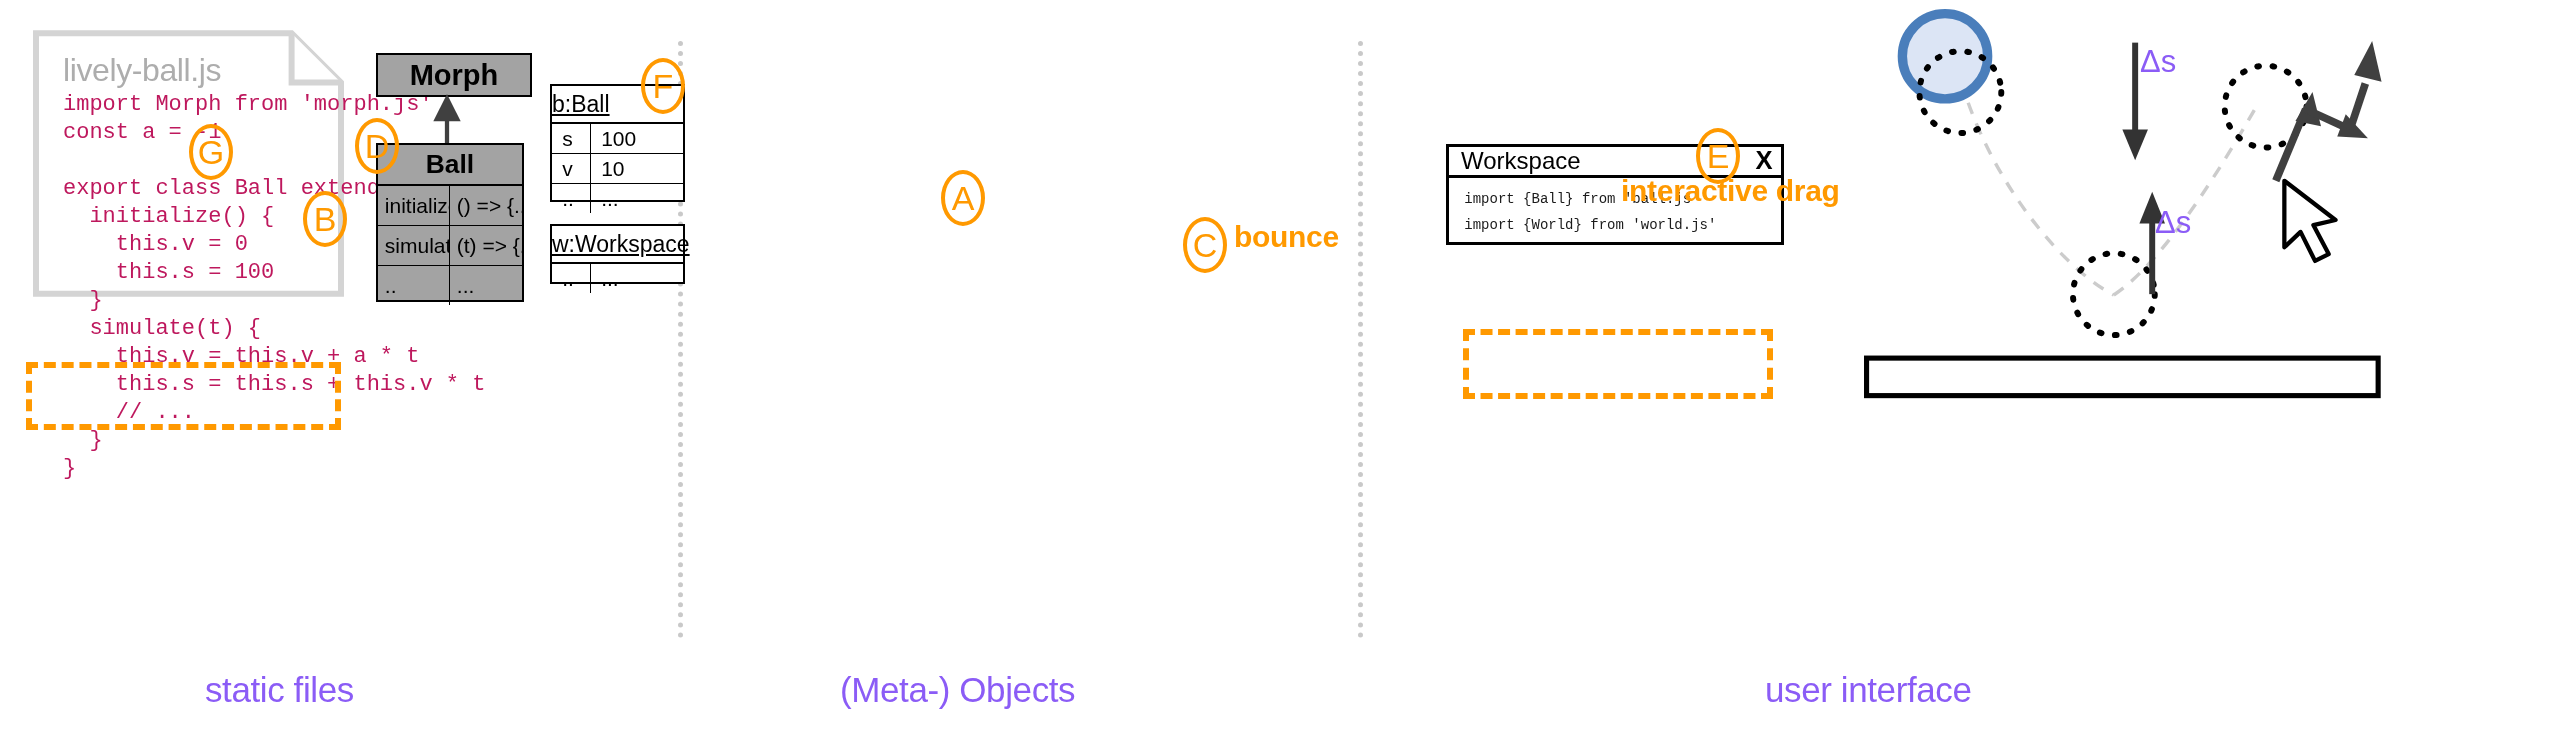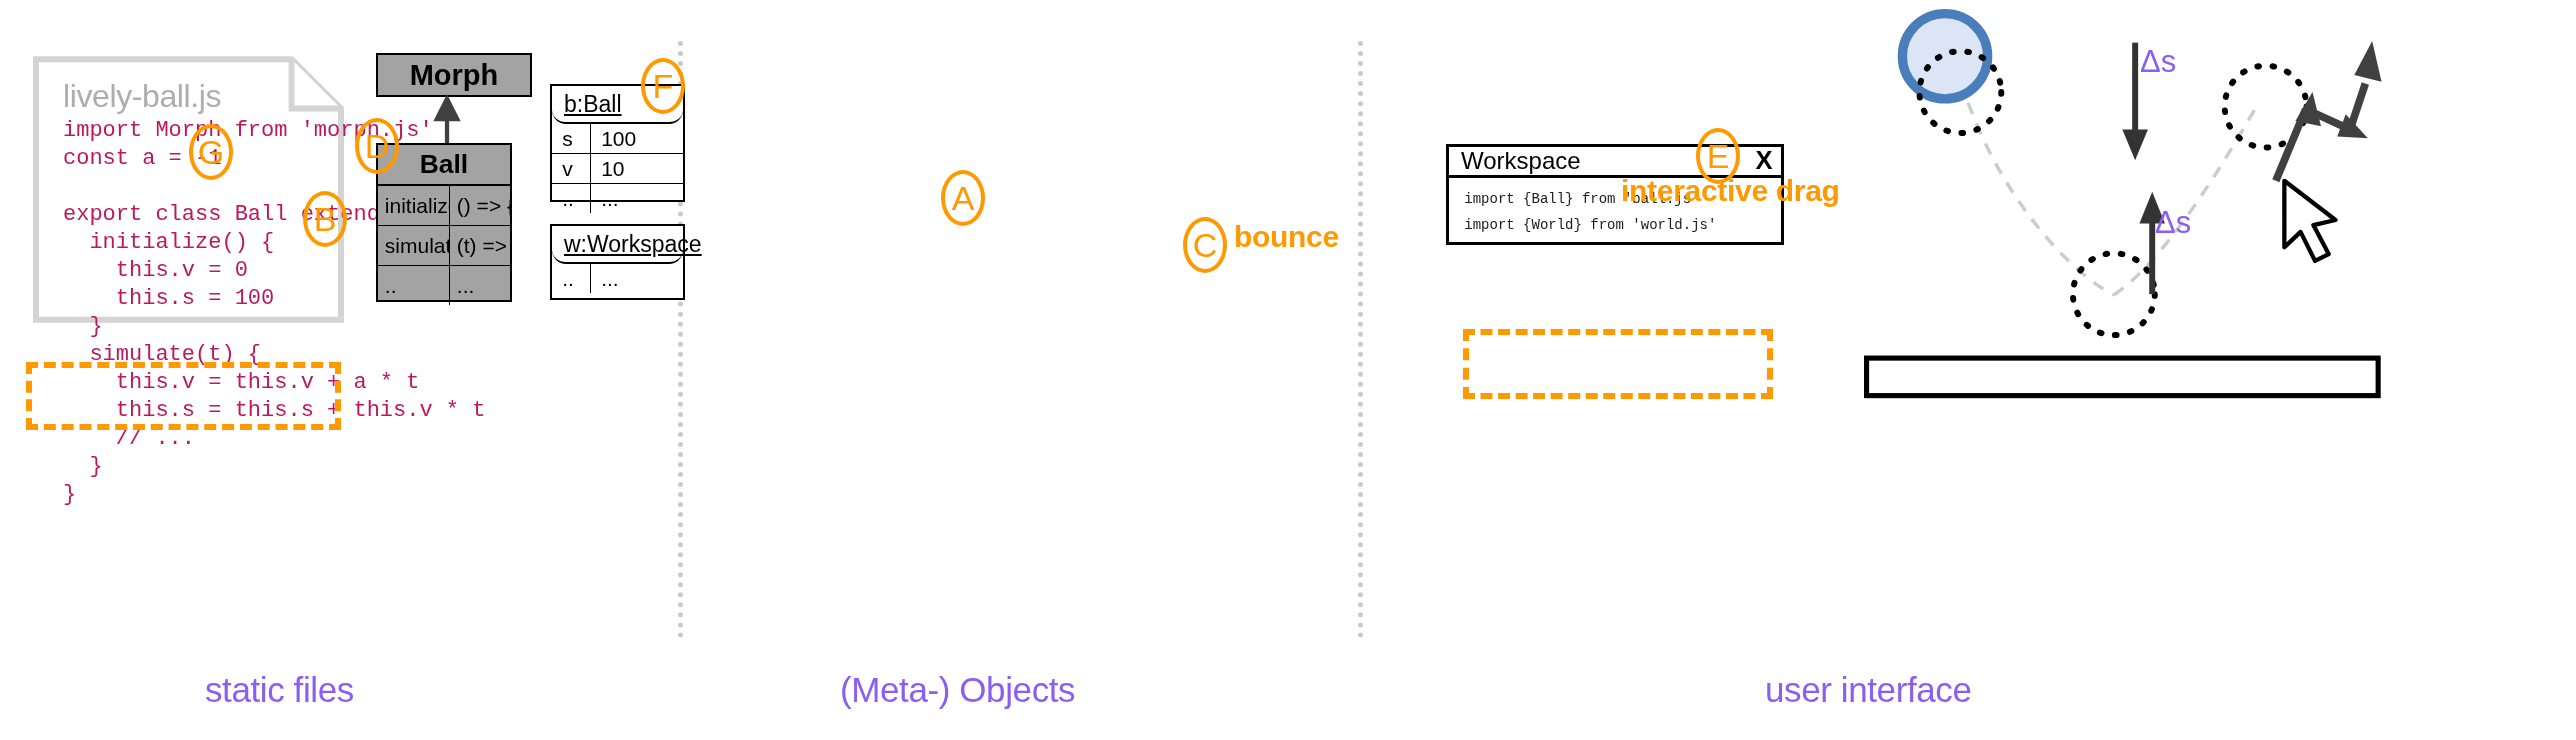--- a/index.html
+++ b/index.html
@@ -42,21 +42,21 @@
     white-space: nowrap;
   }
   #caption-static  { left: 205px;  top: 670px; }
   #caption-meta    { left: 840px;  top: 670px; }
   #caption-ui      { left: 1765px; top: 670px; }
 
   
   #file-card {
     position: absolute;
     left: 36px;
-    top: 59px;
+    top: 33px;
     width: 305px;
     height: 261px;
   }
   #file-card svg { position: absolute; left: 0; top: 0; overflow: visible; }
   #file-title {
     position: absolute;
     left: 27px;
     top: 19px;
     font-size: 32px;
     color: #adadad;
@@ -129,21 +129,21 @@
     margin-left: 7px;
   }
   #morph-box {
     left: 369px; top: 53px; width: 156px; height: 44px;
     display: flex; align-items: center; justify-content: center;
   }
   #morph-name {
     font-size: 29px; font-weight: bold; color: #000;
     font-family: "Liberation Sans", sans-serif;
   }
-  #ball-box { left: 369px; top: 143px; width: 136px; height: 159px; }
+  #ball-box { left: 369px; top: 143px; width: 148px; height: 159px; }
   #ball-header {
     height: 39px;
     display: flex; align-items: center; justify-content: center;
     border-bottom: 2.6px solid #000;
     font-size: 26.4px; font-weight: bold;
     font-family: "Liberation Sans", sans-serif;
   }
   .uml-row {
     display: flex;
     border-bottom: 1.7px solid #000;
@@ -169,46 +169,45 @@
   
   .obj-box {
     position: absolute;
     border: 2.6px solid #000000;
     background: #ffffff;
     box-sizing: border-box;
   }
   .obj-header {
     height: 36px;
     display: flex; align-items: center;
-    padding-left: 12px;
+    padding-left: 0;
     border-bottom: 2.6px solid #000;
     font-size: 23px;
     font-family: "Liberation Sans", sans-serif;
-    border-radius: 14px;
   }
   .obj-header span { text-decoration: underline; }
   .obj-row {
     display: flex;
     height: 29px;
     border-bottom: 1.7px solid #000;
   }
   .obj-row:last-child { border-bottom: none; }
   .obj-cell {
     display: flex; align-items: center;
     padding-left: 10.2px;
     font-size: 21px;
     font-family: "Liberation Sans", sans-serif;
     box-sizing: border-box;
     white-space: nowrap;
     overflow: hidden;
   }
   .obj-cell.key   { width: 39px; border-right: 1.7px solid #000; }
   .obj-cell.value { flex: 1; }
   #ball-obj { left: 550px; top: 84px;  width: 135px; height: 118px; }
-  #ws-obj   { left: 550px; top: 224px; width: 135px; height: 76px; }
+  #ws-obj   { left: 550px; top: 224px; width: 135px; height: 60px; }
 
   
   #workspace-window {
     position: absolute;
     left: 1446px; top: 144px;
     width: 332px; height: 95px;
     border: 3.4px solid #000;
     background: #ffffff;
     box-sizing: content-box;
   }

